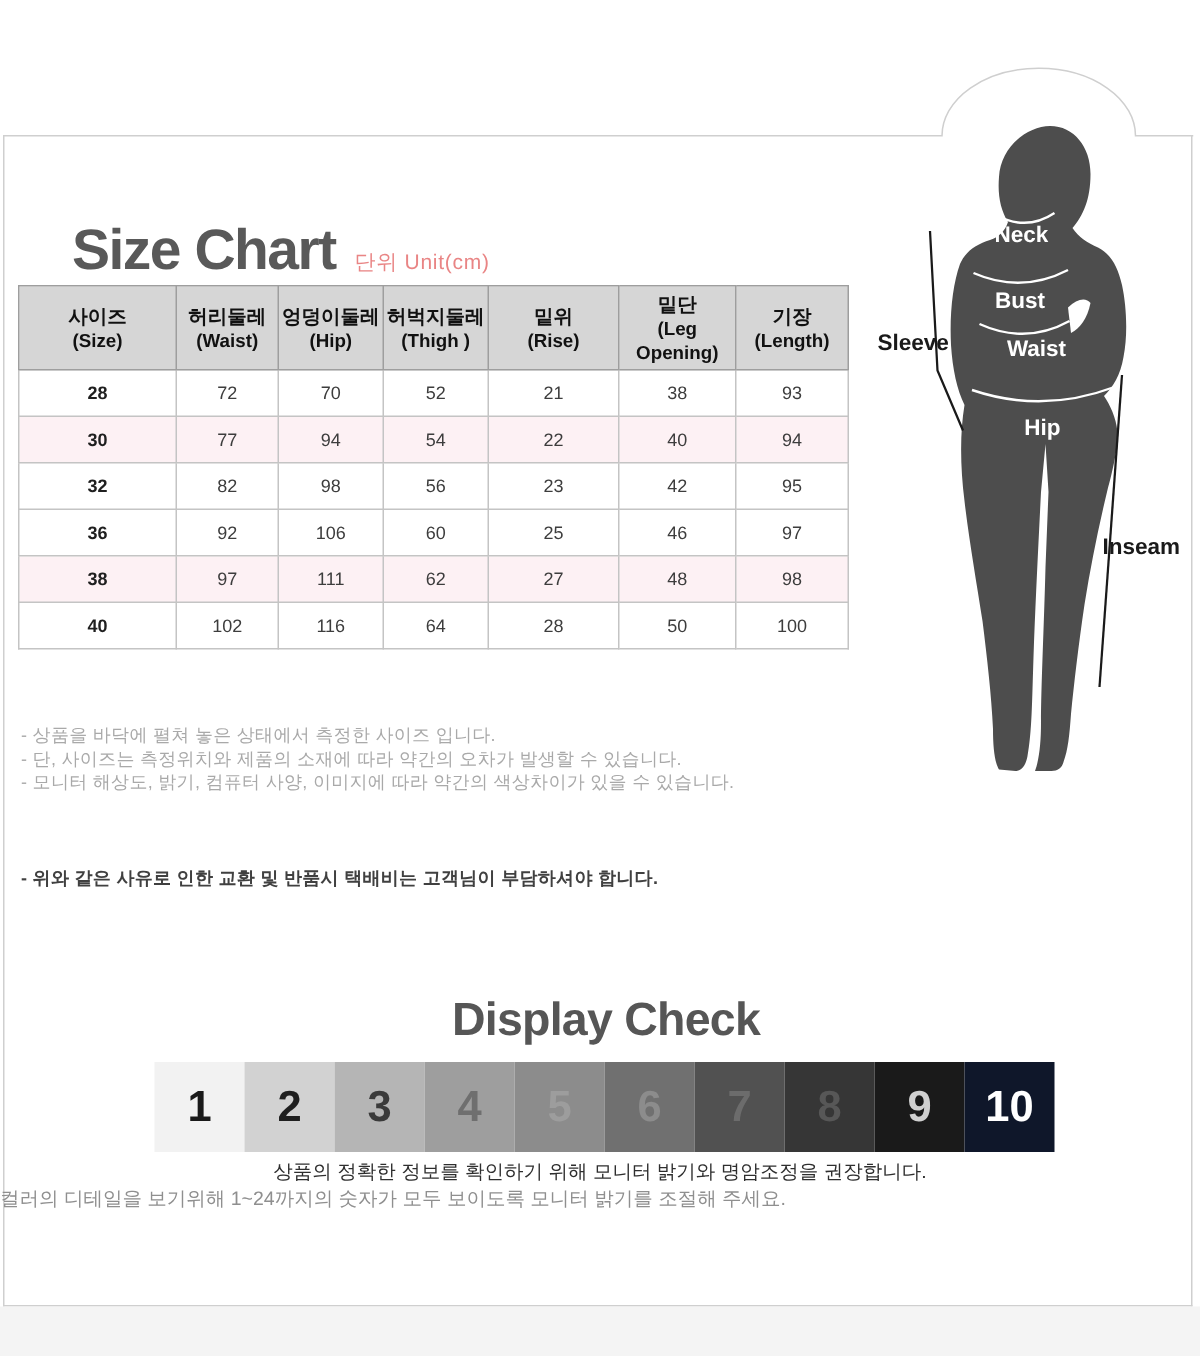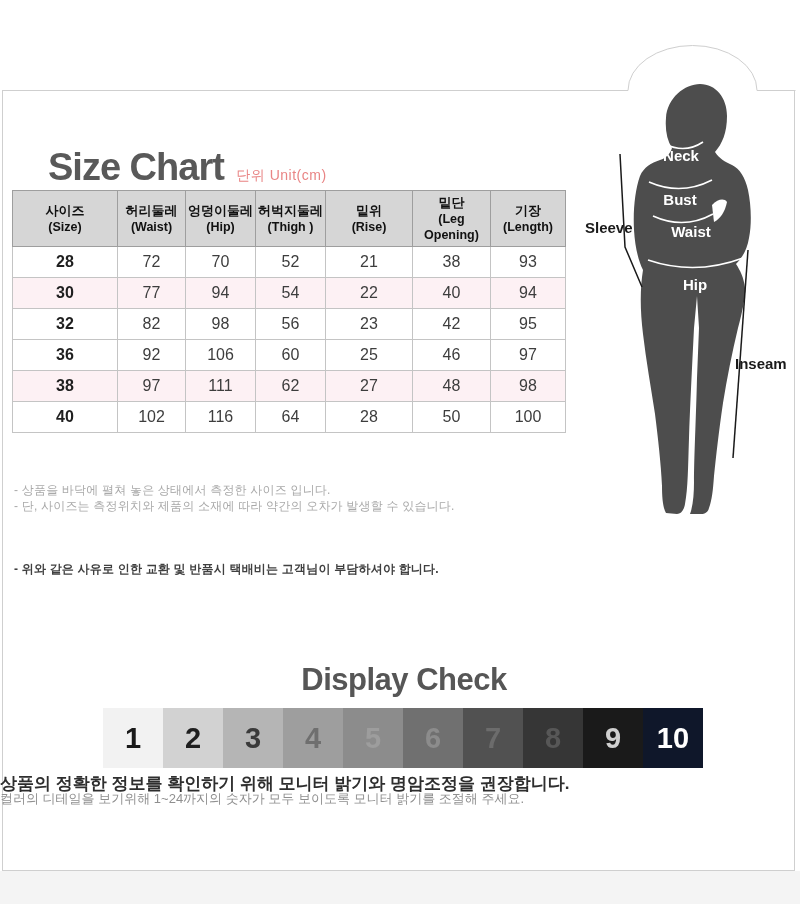--- a/index.html
+++ b/index.html
@@ -22,43 +22,43 @@
                 vertical-align:baseline; letter-spacing:0.5px; }
 
   
   table.size-table { left:12px; top:190px; width:553px; border-collapse:collapse;
                      table-layout:fixed; position:absolute; }
   table.size-table th { background:#d6d6d6; border:1px solid #9e9e9e; height:56px;
                         font-size:13px; font-weight:bold; color:#111; text-align:center;
                         line-height:16px; padding:2px; }
   table.size-table th .en { font-size:12.5px; }
   table.size-table td { border:1px solid #c4c4c4; height:31px; text-align:center;
-                        font-size:16px; color:#3d3d3d; background:#fff; }
+                        font-size:12px; color:#3d3d3d; background:#fff; }
   table.size-table tr.alt td { background:#fdf1f4; }
   table.size-table td.size-col { font-weight:bold; color:#1f1f1f; }
 
   
   .notes { left:14px; top:483px; width:516px; }
   .note { font-size:12px; line-height:15.7px; color:#a9a9a9; letter-spacing:0.2px; }
   .note.bold { color:#404040; font-weight:bold;margin-top:48px; }
 
   
   .figure-svg { left:585px; top:78px; width:200px; height:440px; overflow:visible; }
   .figure-svg text { font-family:"Liberation Sans","DejaVu Sans",sans-serif; }
   .fig-white-label { fill:#ffffff; font-size:15px; font-weight:bold; }
   .fig-black-label { fill:#1a1a1a; font-size:15px; font-weight:bold; }
 
   
   .dc-title { left:4px; top:662px; width:800px; text-align:center; font-size:31px;
               font-weight:bold; color:#565656; letter-spacing:-0.5px; }
   .scale-bar { left:103px; top:708px; width:600px; height:60px; display:flex; }
   .scale-cell { flex:1 1 0; display:flex; align-items:center; justify-content:center;
                 font-size:29px; font-weight:bold; }
-  .dc-cap1 { left:0; top:772px; width:800px; font-size:17px;
-             font-weight:bold; color:#2e2e2e; }
+  .dc-cap1 { left:0; top:772px; width:800px; text-align:center; font-size:13px;
+             font-weight:normal; color:#2e2e2e; }
   .dc-cap2 { left:0; top:790px; width:800px; text-align:left; font-size:13px;
              color:#8f8f8f; }
 </style>
 </head>
 <body>
 
 <div class="abs box-frame"></div>
 
 <svg class="abs top-edge" xmlns="http://www.w3.org/2000/svg">
   <path d="M 2.5,90.5 L 628,90.5 A 64.5,45 0 0 1 757,90.5 L 795.5,90.5" fill="#ffffff" stroke="#cfcfcf" stroke-width="1"></path>
@@ -165,20 +165,21 @@
         <td>28</td>
         <td>50</td>
         <td>100</td>
       </tr>
     </tbody>
 </table>
 
 <div class="abs notes" id="notes">
     <div class="note">- 상품을 바닥에 펼쳐 놓은 상태에서 측정한 사이즈 입니다.</div>
     <div class="note">- 단, 사이즈는 측정위치와 제품의 소재에 따라 약간의 오차가 발생할 수 있습니다.</div>
+    <div class="note">- 모니터 해상도, 밝기, 컴퓨터 사양, 이미지에 따라 약간의 색상차이가 있을 수 있습니다.</div>
     <div class="note bold">- 위와 같은 사유로 인한 교환 및 반품시 택배비는 고객님이 부담하셔야 합니다.</div>
   </div>
 
 <svg class="abs figure-svg" viewBox="0 0 200 440" xmlns="http://www.w3.org/2000/svg">
 
   <path fill="#4d4d4d" d="
     M 115,6
     C 131,6 142,20 142,38
     C 142,55 137,66 130,74
     C 134,80 140,84 147,87

